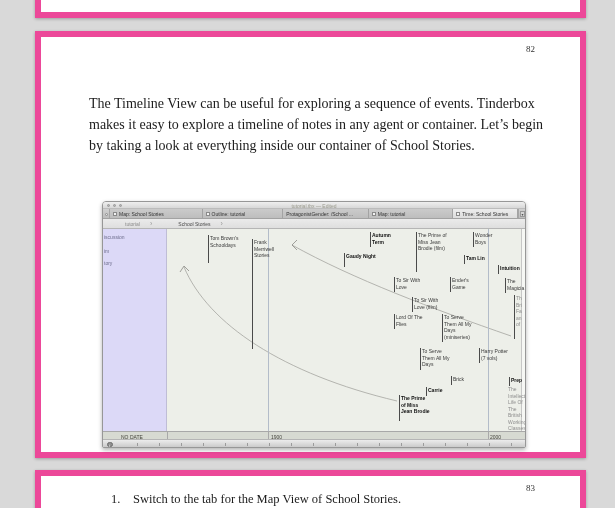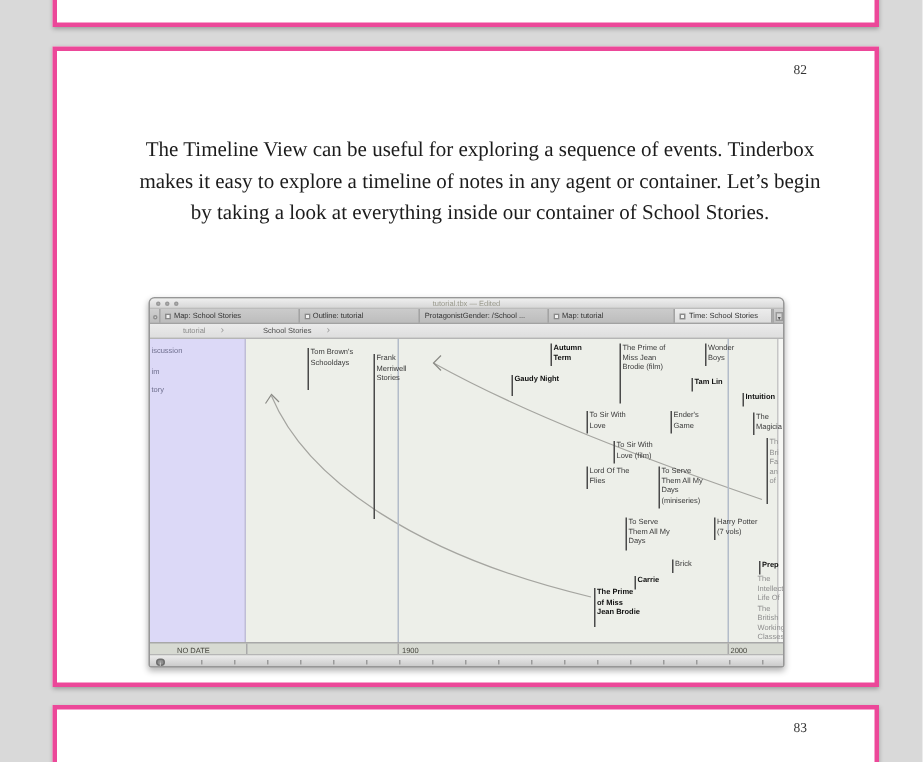--- a/index.html
+++ b/index.html
@@ -1,31 +1,31 @@
 <!DOCTYPE html>
 <html><head>
 <meta charset="utf-8">
 <style>
   * { margin:0; padding:0; box-sizing:border-box; }
   html,body { width:615px; height:508px; overflow:hidden; }
   body { background:#d9d9d9; font-family:"Liberation Serif", serif; position:relative; }
 
   .page { position:absolute; left:35px; width:551px; background:#ffffff;
-          border:3px solid #ec4899; box-shadow:0 1px 3px rgba(0,0,0,.28); }
+          border:6px solid #ec4899; box-shadow:0 1px 3px rgba(0,0,0,.28); }
   #page-prev { top:-6px; height:24px; }
   #page-82 { top:31px; height:427px; }
   #page-83 { top:470px; height:45px; }
 
   .page-number { position:absolute; right:45px; top:7px; font-size:9px; color:#333; }
   #page-83 .page-number { top:7px; }
 
   .doc-heading { position:absolute; left:48px; top:18px; font-family:"Liberation Sans",sans-serif;
                  font-weight:bold; font-size:21px; letter-spacing:-.3px; color:#111; }
   .doc-paragraph { position:absolute; left:48px; top:56px; width:468px; font-size:14px;
-                   line-height:21px; color:#1c1c1c;text-align:center; }
+                   line-height:21px; color:#1c1c1c; }
   .doc-list-item { position:absolute; left:70px; top:16px; font-size:12.5px; color:#1c1c1c; }
   .doc-list-item .marker { display:inline-block; width:22px; }
 
   
   #tbx-window { position:absolute; left:61px; top:164px; width:424px; height:247px;
                 font-family:"Liberation Sans",sans-serif; border:1px solid #979797;
                 border-radius:4px 4px 2px 2px; box-shadow:0 2px 4px rgba(0,0,0,.3);
                 background:#edefe9; overflow:hidden; }
 
   #titlebar { position:relative; height:7px; background:linear-gradient(#efefef,#d8d8d8);
@@ -297,13 +297,16 @@
         <span class="scroll-tick" style="left: 342px;"></span>
         <span class="scroll-tick" style="left: 364px;"></span>
         <span class="scroll-tick" style="left: 386px;"></span>
         <span class="scroll-tick" style="left: 408px;"></span>
       </div>
   </div>
 </div>
 
 <div class="page" id="page-83">
   <div class="page-number">83</div>
+  <div class="doc-list-item">
+    <span class="marker">1.</span><span>Switch to the tab for the Map View of School Stories.</span>
+  </div>
 </div>
 
 </body></html>

